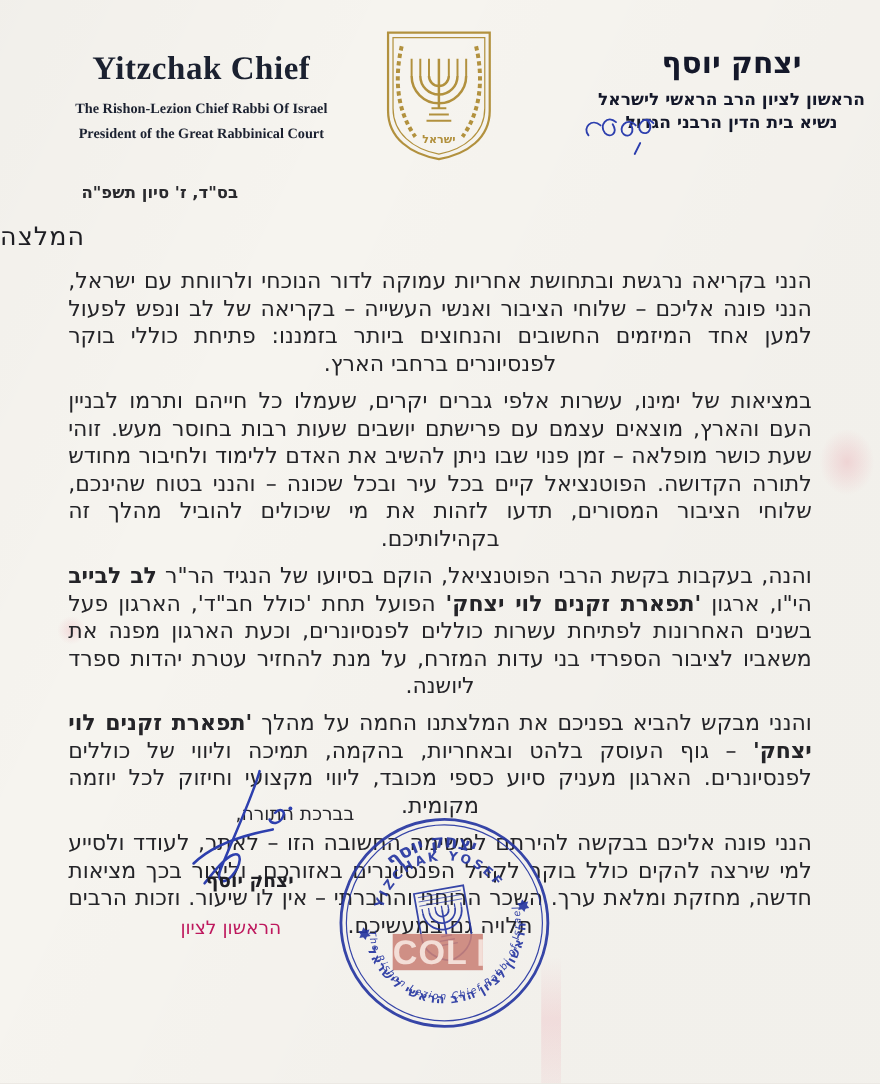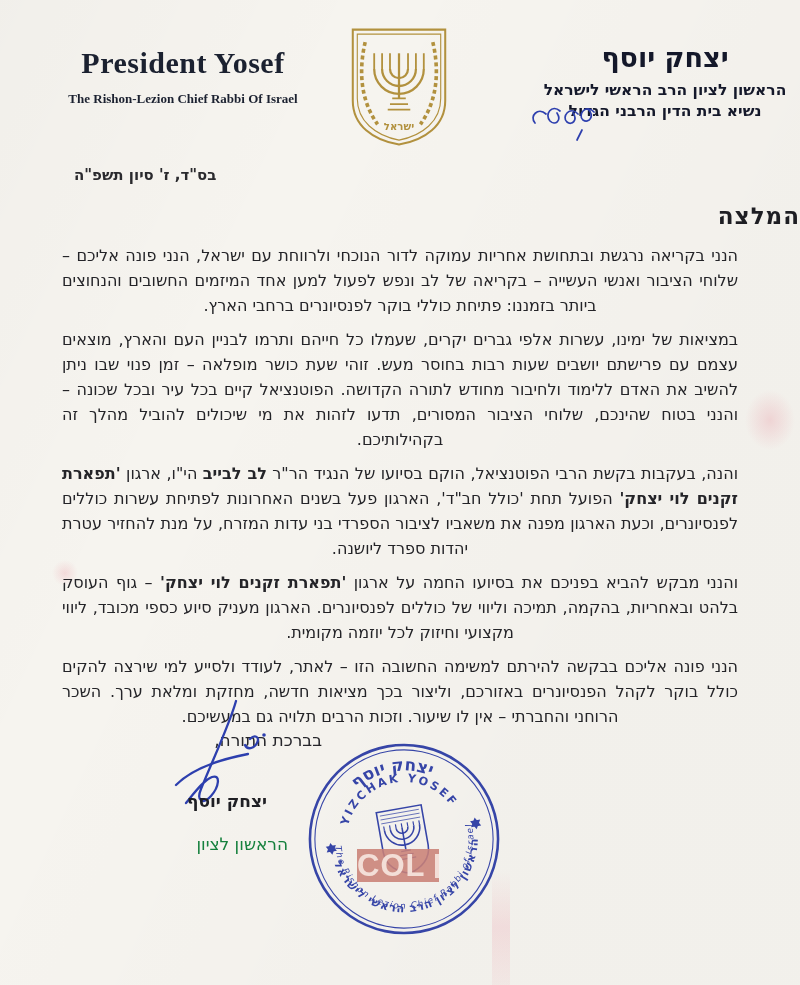--- a/index.html
+++ b/index.html
@@ -25,35 +25,35 @@
   .lh-hebrew .sub{font-size:15.5px;font-weight:bold;line-height:21px;}
   .emblem{position:absolute;left:342px;top:24px;}
   .lh-scribble{position:absolute;left:522px;top:98px;}
 
   
   .date-line{
     position:absolute;left:74px;top:166px;direction:rtl;
     font-size:15px;font-weight:600;color:#2a2a2e;
   }
   .letter-title{
-    position:absolute;left:0;top:203px;width:100%;text-align:right;
-    font-size:23px;font-weight:bold;letter-spacing:1px;color:#1e1e23;
+    position:absolute;left:0;top:203px;width:100%;text-align:left;
+    font-size:23px;font-weight:normal;letter-spacing:1px;color:#1e1e23;
   }
   .letter-body{
     position:absolute;left:62px;top:243px;width:676px;direction:rtl;
-    font-size:16px;line-height:25px;color:#242428;
+    font-size:20px;line-height:25px;color:#242428;
     text-align:justify;text-align-last:center;
   }
   .letter-body p{margin:0 0 9px 0;}
   .letter-body b{font-weight:bold;}
 
   
   .blessing{position:absolute;left:192px;top:730px;width:130px;text-align:right;direction:rtl;font-size:17px;color:#26262b;}
   .signer-name{position:absolute;left:172px;top:791px;width:110px;text-align:center;direction:rtl;font-size:17px;font-weight:bold;color:#1f1f24;}
-  .signer-title{position:absolute;left:164px;top:834px;width:124px;text-align:right;direction:rtl;font-size:17px;color:#15803d;}
+  .signer-title{position:absolute;left:164px;top:834px;width:124px;text-align:left;direction:rtl;font-size:17px;color:#be185d;}
   .signature-svg{position:absolute;left:160px;top:697px;}
 
   
   .stamp{position:absolute;left:305px;top:740px;opacity:.92;}
   .col-watermark{
     position:absolute;left:357px;top:849px;width:82px;height:33px;
     display:flex;align-items:center;justify-content:space-between;
     font-family:"Liberation Sans","DejaVu Sans",sans-serif;
     font-weight:bold;font-size:31px;letter-spacing:1px;line-height:33px;
   }
@@ -63,22 +63,23 @@
 <body>
 
 <div class="page">
 
   <div class="scan-tint" style="left:745px;top:390px;width:50px;height:60px;background:radial-gradient(closest-side,rgba(236,160,170,.35),rgba(236,160,170,0));"></div>
   <div class="scan-tint" style="left:52px;top:560px;width:26px;height:26px;background:radial-gradient(closest-side,rgba(236,160,170,.3),rgba(236,160,170,0));"></div>
   <div class="scan-tint" style="left:492px;top:870px;width:18px;height:115px;background:linear-gradient(to bottom,rgba(240,170,180,0),rgba(240,170,180,.28),rgba(240,170,180,.12));"></div>
   <div class="scan-tint" style="left:0;top:0;width:800px;height:985px;background:linear-gradient(115deg,rgba(0,0,0,.02),rgba(255,255,255,0) 30%,rgba(0,0,0,.015) 70%);"></div>
 
   <div class="lh-english">
-    <div class="name">President Yosef</div>
+    <div class="name">Yitzchak Chief</div>
     <div class="sub">The Rishon-Lezion Chief Rabbi Of Israel</div>
+    <div class="sub">President of the Great Rabbinical Court</div>
   </div>
 
   <svg class="emblem" width="114" height="124" viewBox="0 0 100 110">
     <g stroke="#b2913e" fill="none" stroke-width="1.8">
       <path d="M9,5 H91 V68 C91,90 73,103 50,107 C27,103 9,90 9,68 Z"></path>
       <path d="M13,9 H87 V66 C87,86 71,99 50,103 C29,99 13,86 13,66 Z" stroke-width="1"></path>
       <path d="M20,16 C14,42 16,68 31,89" stroke-width="3.2" stroke-dasharray="3.5 2.6"></path>
       <path d="M80,16 C86,42 84,68 69,89" stroke-width="3.2" stroke-dasharray="3.5 2.6"></path>
       <g stroke-width="2">
         <path d="M50,26 V66"></path>
@@ -108,21 +109,21 @@
     </g>
   </svg>
 
   <div class="date-line">בס"ד, ז' סיון תשפ"ה</div>
   <div class="letter-title">המלצה</div>
 
   <div class="letter-body">
     <p><span>הנני בקריאה נרגשת ובתחושת אחריות עמוקה לדור הנוכחי ולרווחת עם ישראל, הנני פונה אליכם – שלוחי הציבור ואנשי העשייה – בקריאה של לב ונפש לפעול למען אחד המיזמים החשובים והנחוצים ביותר בזמננו: פתיחת כוללי בוקר לפנסיונרים ברחבי הארץ.</span></p>
     <p><span>במציאות של ימינו, עשרות אלפי גברים יקרים, שעמלו כל חייהם ותרמו לבניין העם והארץ, מוצאים עצמם עם פרישתם יושבים שעות רבות בחוסר מעש. זוהי שעת כושר מופלאה – זמן פנוי שבו ניתן להשיב את האדם ללימוד ולחיבור מחודש לתורה הקדושה. הפוטנציאל קיים בכל עיר ובכל שכונה – והנני בטוח שהינכם, שלוחי הציבור המסורים, תדעו לזהות את מי שיכולים להוביל מהלך זה בקהילותיכם.</span></p>
     <p><span>והנה, בעקבות בקשת הרבי הפוטנציאל, הוקם בסיועו של הנגיד הר"ר </span><b>לב לבייב</b><span> הי"ו, ארגון </span><b>'תפארת זקנים לוי יצחק'</b><span> הפועל תחת 'כולל חב"ד', הארגון פעל בשנים האחרונות לפתיחת עשרות כוללים לפנסיונרים, וכעת הארגון מפנה את משאביו לציבור הספרדי בני עדות המזרח, על מנת להחזיר עטרת יהדות ספרד ליושנה.</span></p>
-    <p><span>והנני מבקש להביא בפניכם את בסיועו החמה על ארגון </span><b>'תפארת זקנים לוי יצחק'</b><span> – גוף העוסק בלהט ובאחריות, בהקמה, תמיכה וליווי של כוללים לפנסיונרים. הארגון מעניק סיוע כספי מכובד, ליווי מקצועי וחיזוק לכל יוזמה מקומית.</span></p>
+    <p><span>והנני מבקש להביא בפניכם את המלצתנו החמה על מהלך </span><b>'תפארת זקנים לוי יצחק'</b><span> – גוף העוסק בלהט ובאחריות, בהקמה, תמיכה וליווי של כוללים לפנסיונרים. הארגון מעניק סיוע כספי מכובד, ליווי מקצועי וחיזוק לכל יוזמה מקומית.</span></p>
     <p><span>הנני פונה אליכם בבקשה להירתם למשימה החשובה הזו – לאתר, לעודד ולסייע למי שירצה להקים כולל בוקר לקהל הפנסיונרים באזורכם, וליצור בכך מציאות חדשה, מחזקת ומלאת ערך. השכר הרוחני והחברתי – אין לו שיעור.  וזכות הרבים תלויה גם במעשיכם.</span></p>
   </div>
 
   <div class="blessing">בברכת התורה,</div>
 
   <svg class="signature-svg" width="120" height="120" viewBox="0 0 120 120">
     <g stroke="#2d3fae" fill="none" stroke-width="2.3" stroke-linecap="round">
       <path d="M76,4 C70,26 54,60 41,92 C36,104 43,108 51,99 C59,90 61,77 52,80 C44,83 35,95 26,106"></path>
       <path d="M16,88 C34,70 62,62 88,57"></path>
       <path d="M90,42 C95,37 100,40 97,46 C94,52 87,53 85,48"></path>

